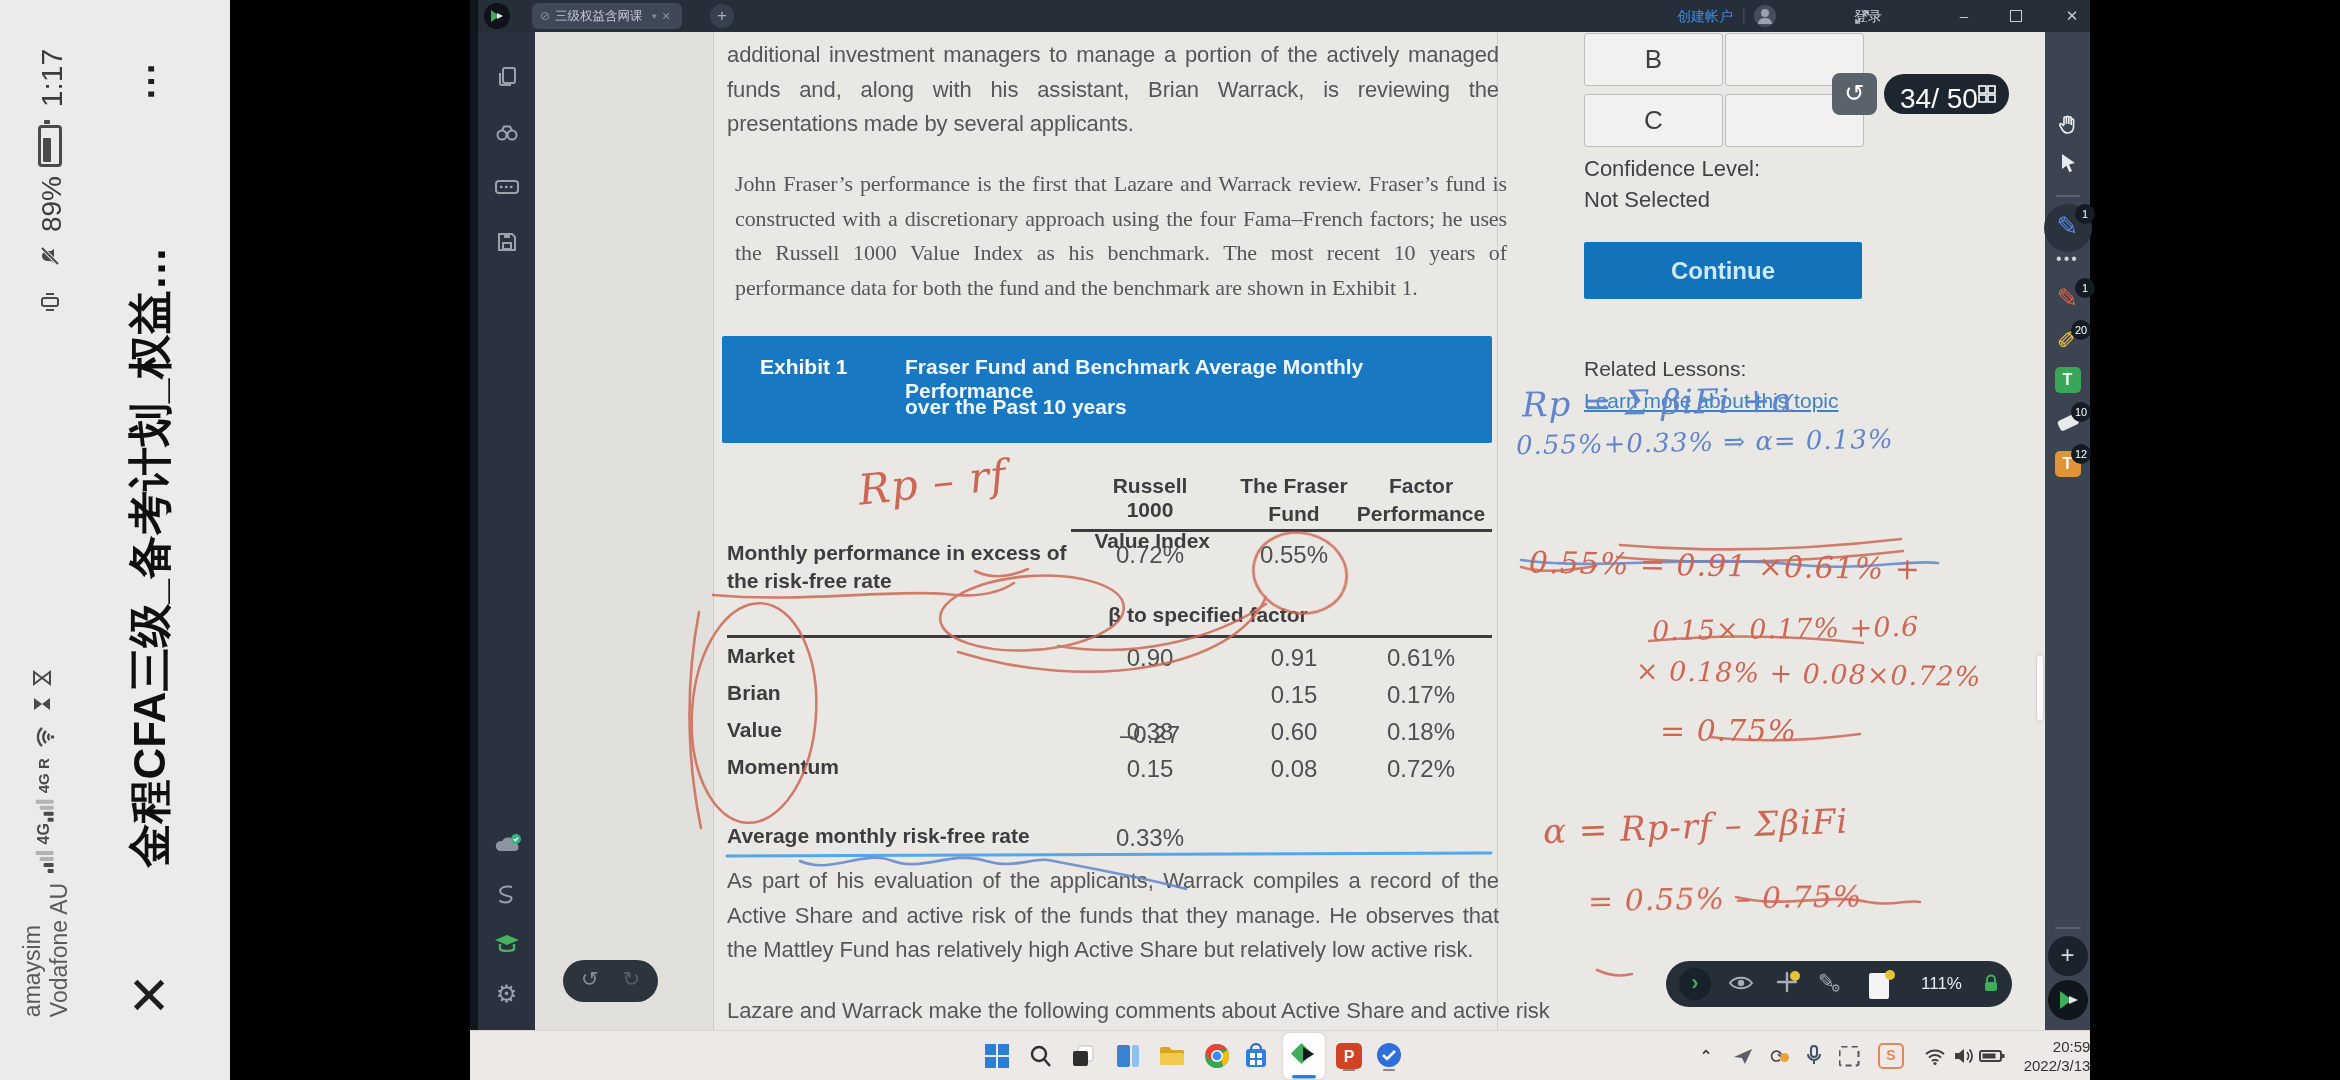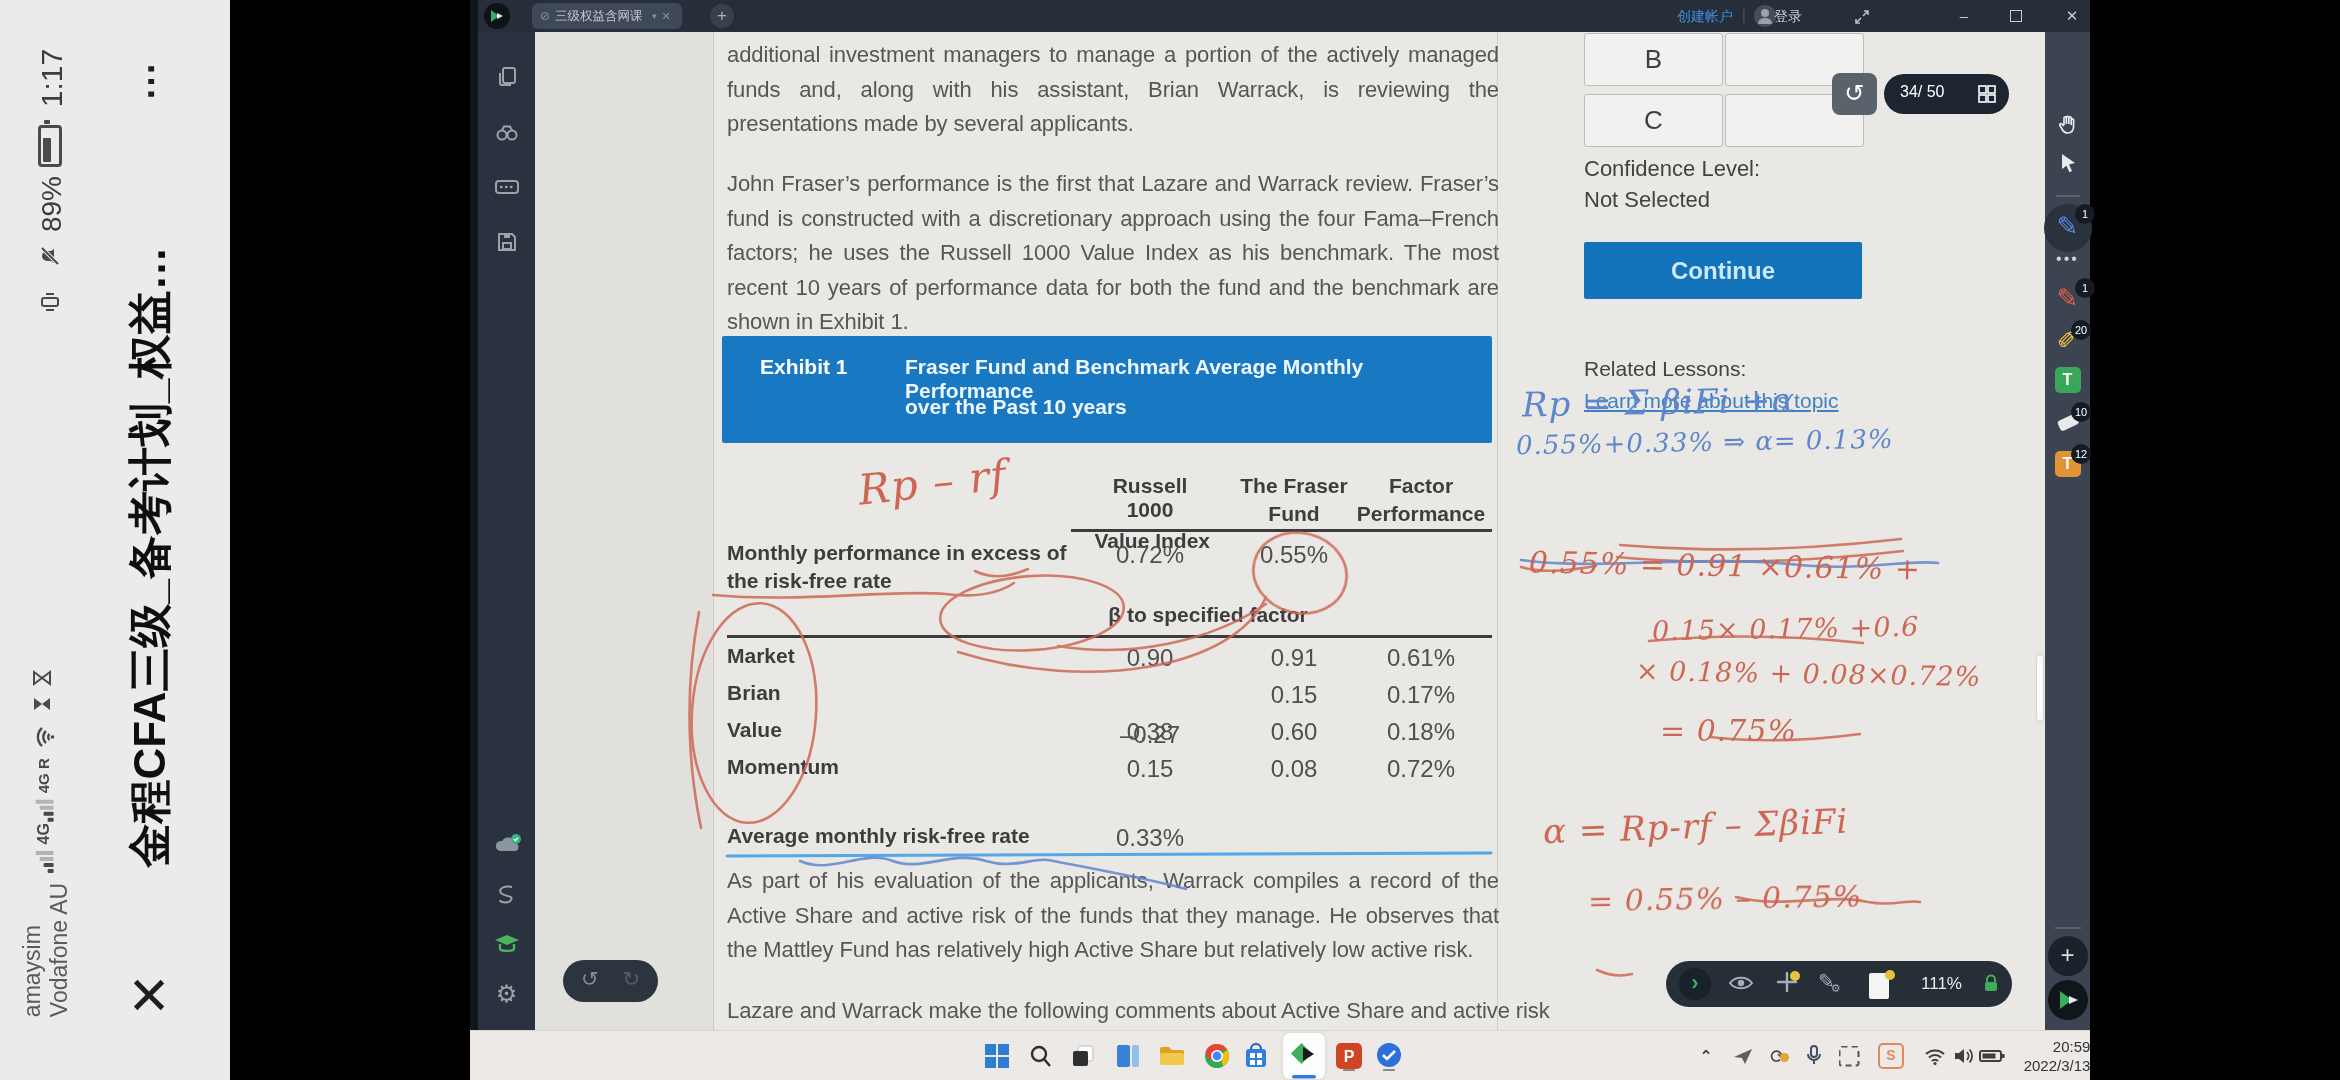--- a/index.html
+++ b/index.html
@@ -110,21 +110,21 @@
         <span style="font-size:11px;color:#8a929c;">✕</span>
       </div>
       <div class="ab" style="left:232px;top:4px;width:24px;height:24px;border-radius:50%;background:#37404d;color:#aab1ba;
                   font-size:17px;line-height:23px;text-align:center;">+</div>
       <span class="ab" style="left:1199px;top:8px;font-size:14px;color:#3e8ee3;">创建帐户</span>
       <span class="ab" style="left:1264px;top:7px;font-size:14px;color:#4a5562;">|</span>
       <div class="ab" style="left:1276px;top:5px;width:22px;height:22px;border-radius:50%;background:#454f5c;">
         <div style="width:8px;height:8px;border-radius:50%;background:#9aa3ad;margin:4px auto 0;"></div>
         <div style="width:14px;height:6px;border-radius:7px 7px 0 0;background:#9aa3ad;margin:1px auto 0;"></div>
       </div>
-      <span class="ab" style="left:1296px;top:8px;font-size:14px;color:#ccd2d8;">登录</span>
+      <span class="ab" style="left:1376px;top:8px;font-size:14px;color:#ccd2d8;">登录</span>
       <span class="ab" style="left:1375px;top:8px;">
         <svg width="18" height="18">
             <path d="M10 8 L15 3 M11 3 h4 v4 M8 10 L3 15 M3 11 v4 h4" fill="none" stroke="#b7bec6" stroke-width="1.6"></path>
           </svg>
       </span>
       <div class="ab winbtn" style="left:1464px;">–</div>
       <div class="ab winbtn" style="left:1516px;">
         <span style="display:inline-block;width:10px;height:10px;border:1.5px solid #c6ccd3;margin-top:10px;"></span>
       </div>
       <div class="ab winbtn" style="left:1572px;">✕</div>
@@ -177,21 +177,21 @@
       </span>
       <span class="sideic dj" style="top:962px;font-size:24px;color:#9aa2ac;">⚙</span>
     </div>
 
     <div class="ab content" style="left:65px;">
       <div class="ab" style="left:0;top:0;width:178px;height:998px;background:#e2e0dd;"></div>
       <div class="vline" style="left:178px;"></div>
       <div class="vline" style="left:962px;"></div>
 
       <div class="doc-p" style="left:192px;top:6px;width:772px;">additional investment managers to manage a portion of the actively managed funds and, along with his assistant, Brian Warrack, is reviewing the presentations made by several applicants.</div>
-      <div class="doc-p" style="left:192px;top:135px;width:772px;">John Fraser’s performance is the first that Lazare and Warrack review. Fraser’s fund is constructed with a discretionary approach using the four Fama–French factors; he uses the Russell 1000 Value Index as his benchmark. The most recent 10 years of performance data for both the fund and the benchmark are shown in Exhibit 1.</div>
+      <div class="doc-p" style="left:200px;top:135px;width:772px;font-family:Liberation Serif, serif;">John Fraser’s performance is the first that Lazare and Warrack review. Fraser’s fund is constructed with a discretionary approach using the four Fama–French factors; he uses the Russell 1000 Value Index as his benchmark. The most recent 10 years of performance data for both the fund and the benchmark are shown in Exhibit 1.</div>
 
       <div class="ab" style="left:187px;top:304px;width:770px;height:107px;background:#1878c2;border-radius:2px;">
         <span class="ab" style="left:38px;top:19px;font-size:21px;font-weight:bold;color:#fff;">Exhibit 1</span>
         <span class="ab" style="left:183px;top:19px;font-size:21px;font-weight:bold;color:#eef7ff;">Fraser Fund and Benchmark Average Monthly Performance</span>
         <span class="ab" style="left:183px;top:59px;font-size:21px;font-weight:bold;color:#eef7ff;">over the Past 10 years</span>
       </div>
 
       <div>
         <span class="th" style="left:555px;top:442px;">Russell 1000</span>
         <span class="th" style="left:555px;top:497px;text-align:right;">Value Index</span>
@@ -287,21 +287,21 @@
     <span class="hw hwr" style="left:1182px;top:613px;font-size:27px;transform:rotate(-1deg);">0.15× 0.17% +0.6</span>
     <span class="hw hwr" style="left:1166px;top:658px;font-size:27px;transform:rotate(1deg);">× 0.18% + 0.08×0.72%</span>
     <span class="hw hwr" style="left:1190px;top:713px;font-size:30px;">=  0.75%</span>
     <span class="hw hwr" style="left:1073px;top:806px;font-size:34px;transform:rotate(-2deg);">α = Rp-rf – ΣβiFi</span>
     <span class="hw hwr" style="left:1118px;top:881px;font-size:30px;transform:rotate(-1deg);">=  0.55% – 0.75%</span>
 
     <div class="ab" style="left:1362px;top:73px;width:45px;height:42px;background:#5a626c;border-radius:8px;text-align:center;">
       <span class="dj" style="color:#fff;font-size:24px;line-height:40px;">↺</span>
     </div>
     <div class="ab" style="left:1414px;top:74px;width:125px;height:40px;background:#1d2530;border-radius:20px;">
-      <span style="position:absolute;left:16px;top:9px;color:#fff;font-size:16px;">34/ 50</span>
+      <span style="position:absolute;left:16px;top:9px;color:#fff;font-size:28px;">34/ 50</span>
       <span style="position:absolute;right:13px;top:11px;">
         <svg width="18" height="18">
             <rect x="1" y="1" width="7" height="7" fill="none" stroke="#fff" stroke-width="1.6"></rect>
             <rect x="10" y="1" width="7" height="7" fill="none" stroke="#fff" stroke-width="1.6"></rect>
             <rect x="1" y="10" width="7" height="7" fill="none" stroke="#fff" stroke-width="1.6"></rect>
             <rect x="10" y="10" width="7" height="7" fill="none" stroke="#fff" stroke-width="1.6"></rect>
           </svg>
       </span>
     </div>
 

